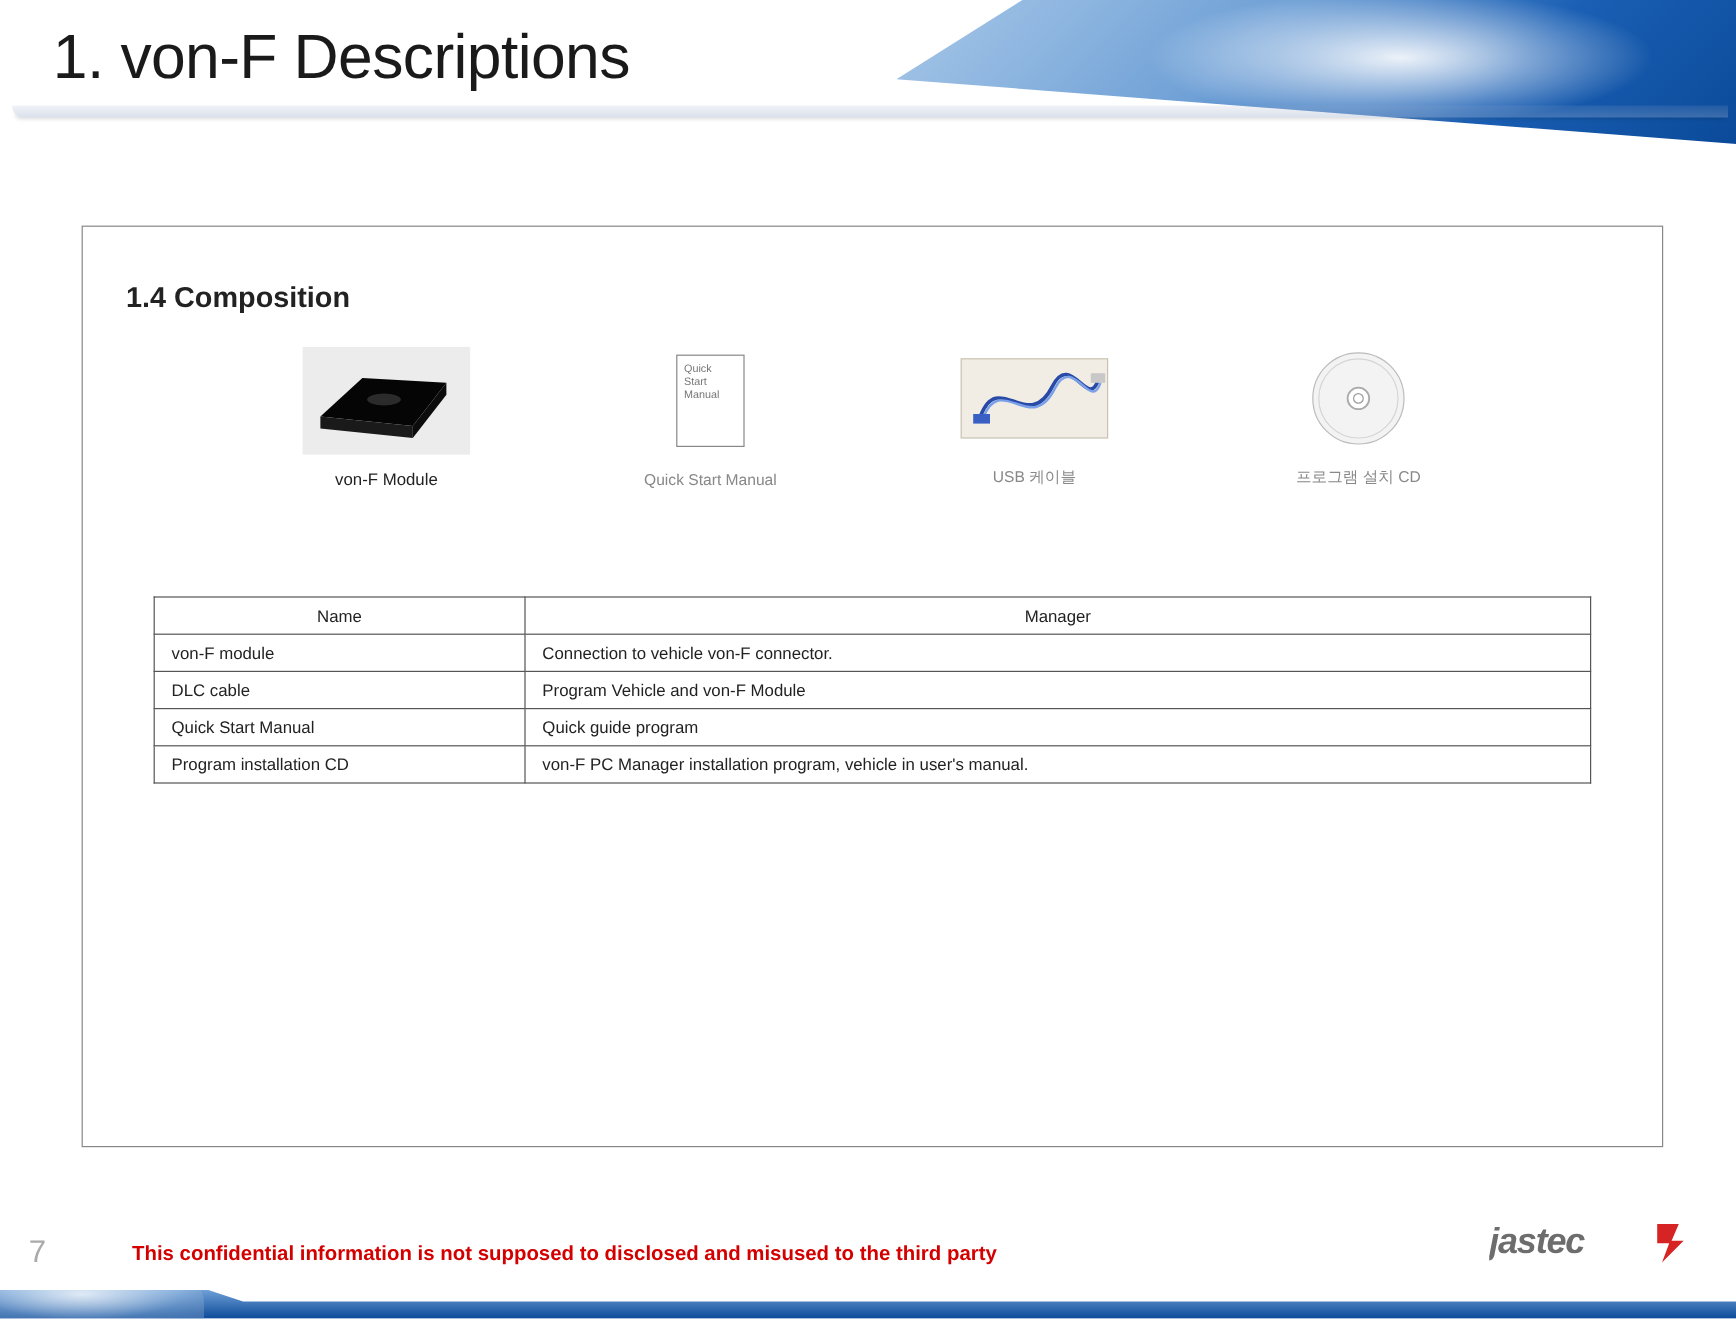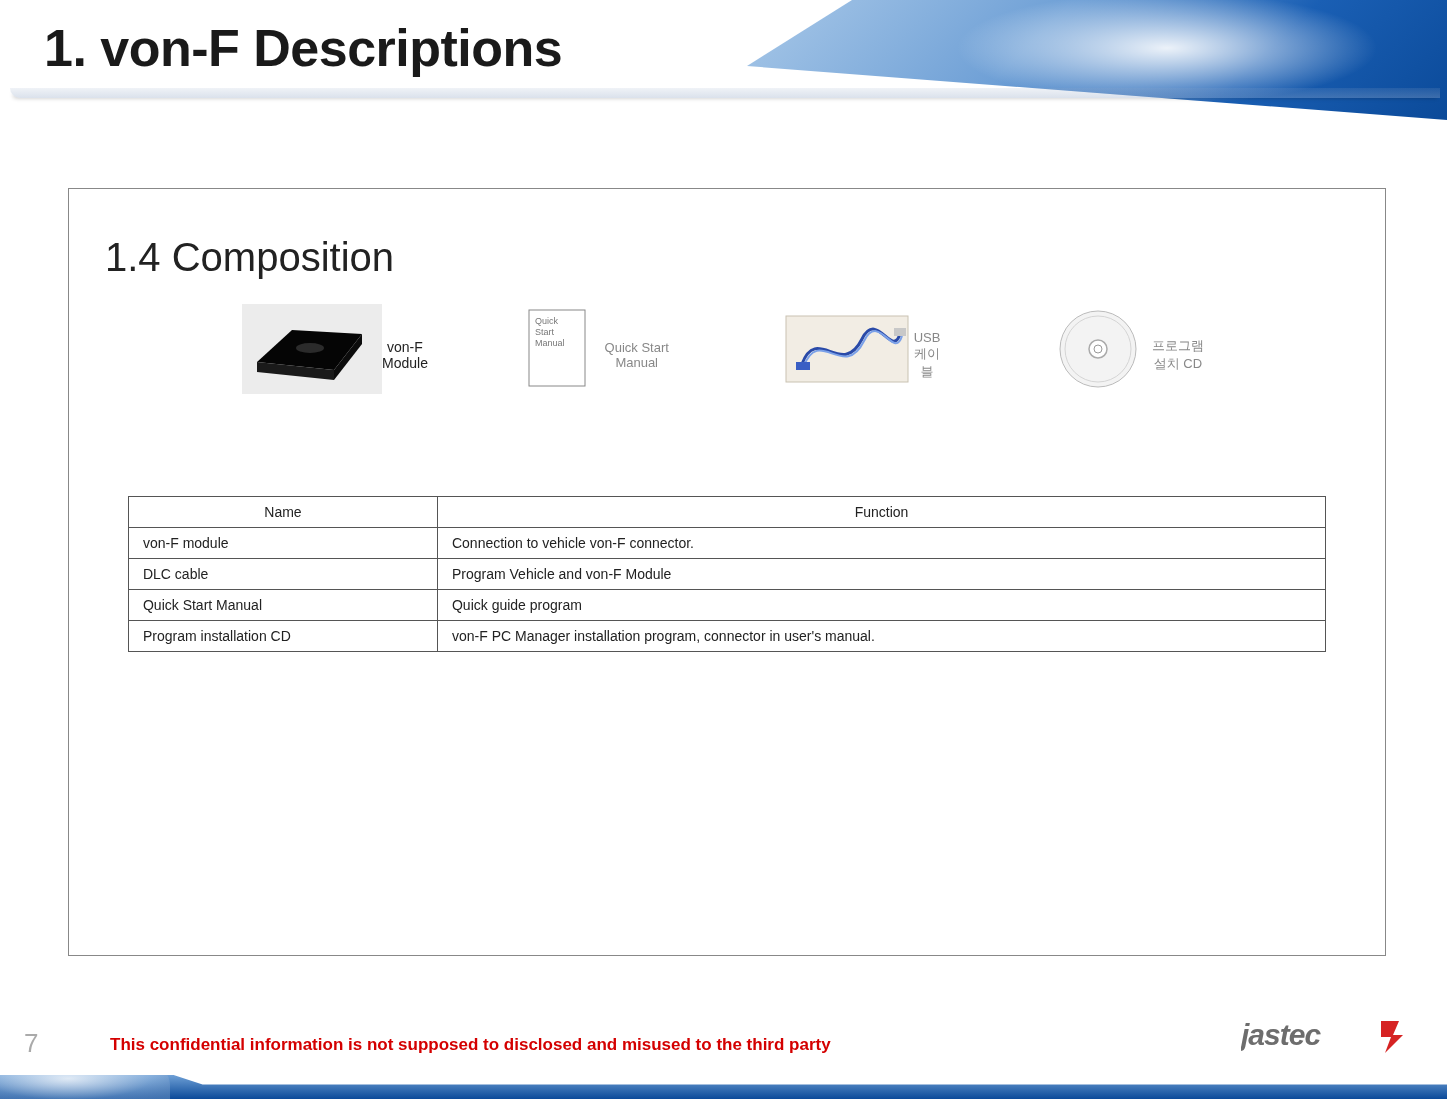--- a/index.html
+++ b/index.html
@@ -24,21 +24,21 @@
     z-index: 0;
   }
   .title-wrap {
     position: absolute;
     top: 18px; left: 44px;
     z-index: 2;
   }
   .title-wrap h1 {
     margin: 0;
     font-size: 52px;
-    font-weight: 700;
+    font-weight: 400;
     color: #1a1a1a;
     letter-spacing: -0.5px;
   }
   .title-underline {
     position: absolute;
     top: 88px; left: 10px;
     width: 1430px; height: 10px;
     border-bottom-left-radius: 10px;
     background: linear-gradient(to bottom, rgba(150,170,200,0.15), rgba(150,170,200,0.35));
     box-shadow: 0 3px 4px -3px rgba(0,0,0,0.25);
@@ -47,36 +47,36 @@
   .content-box {
     position: absolute;
     top: 188px; left: 68px;
     width: 1318px; height: 768px;
     border: 1px solid #888;
     background: #fff;
     box-sizing: border-box;
     padding: 46px 34px 20px 34px;
   }
   .section-title {
-    font-size: 40px;
-    font-weight: 400;
+    font-size: 24px;
+    font-weight: 700;
     color: #222;
     margin: 0 0 24px 2px;
   }
   .comp-row {
     display: flex;
     justify-content: center;
     align-items: flex-end;
     gap: 110px;
     margin-top: 10px;
     margin-bottom: 90px;
   }
   .comp-item {
     display: flex;
-    flex-direction: row;
+    flex-direction: column;
     align-items: center;
     width: 160px;
   }
   .comp-item .img {
     width: 140px; height: 90px;
     display: flex; align-items: center; justify-content: center;
     margin-bottom: 12px;
   }
   .comp-item .label {
     font-size: 13px;
@@ -203,39 +203,39 @@
       </div>
       <div class="label">프로그램 설치 CD</div>
     </div>
 
   </div>
 
   <table class="comp">
     <thead>
       <tr>
         <th>Name</th>
-        <th>Function</th>
+        <th>Manager</th>
       </tr>
     </thead>
     <tbody>
       <tr>
         <td class="name">von-F module</td>
         <td>Connection to vehicle von-F connector.</td>
       </tr>
       <tr>
         <td class="name">DLC cable</td>
         <td>Program Vehicle and von-F Module</td>
       </tr>
       <tr>
         <td class="name">Quick Start Manual</td>
         <td>Quick guide program</td>
       </tr>
       <tr>
         <td class="name">Program installation CD</td>
-        <td>von-F PC Manager  installation program,  connector in user's manual.</td>
+        <td>von-F PC Manager  installation program,  vehicle in user's manual.</td>
       </tr>
     </tbody>
   </table>
 </div>
 
 <div class="page-num">7</div>
 <div class="confidential">This confidential information is not supposed to disclosed and misused to the third party</div>
 
 <div class="logo">
   <svg width="170" height="40" viewBox="0 0 170 40">

